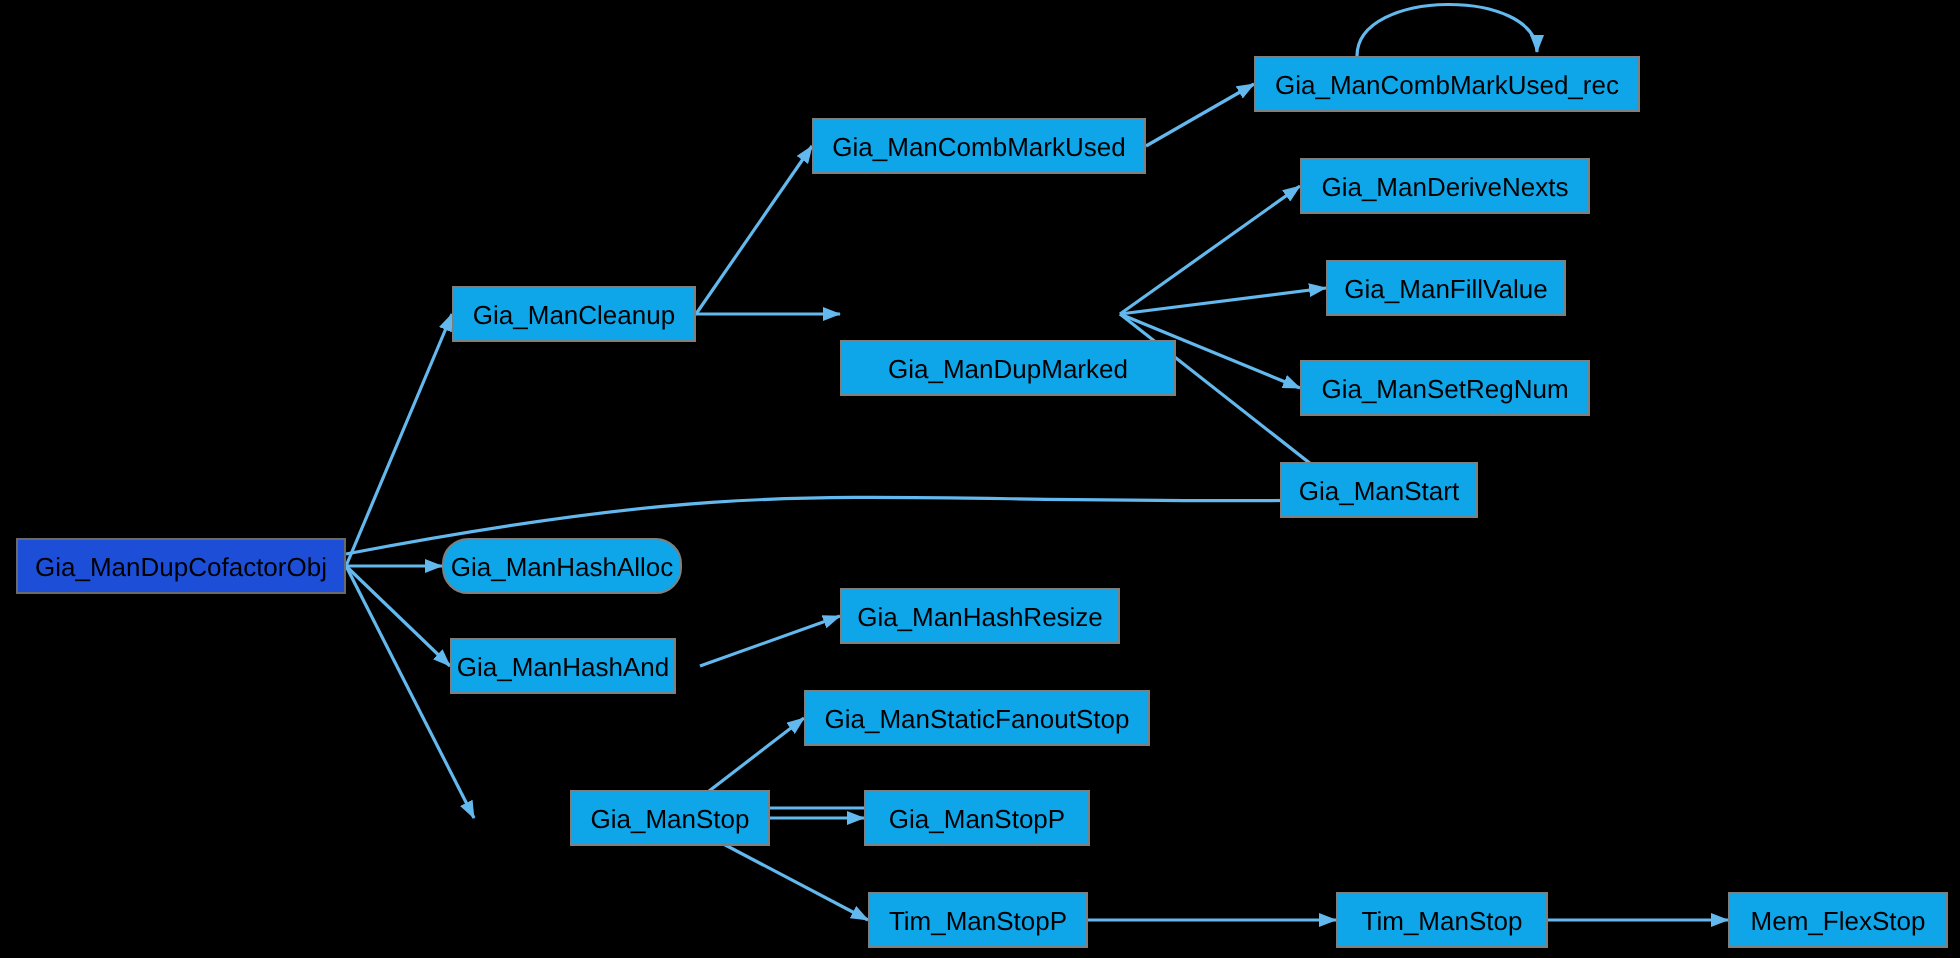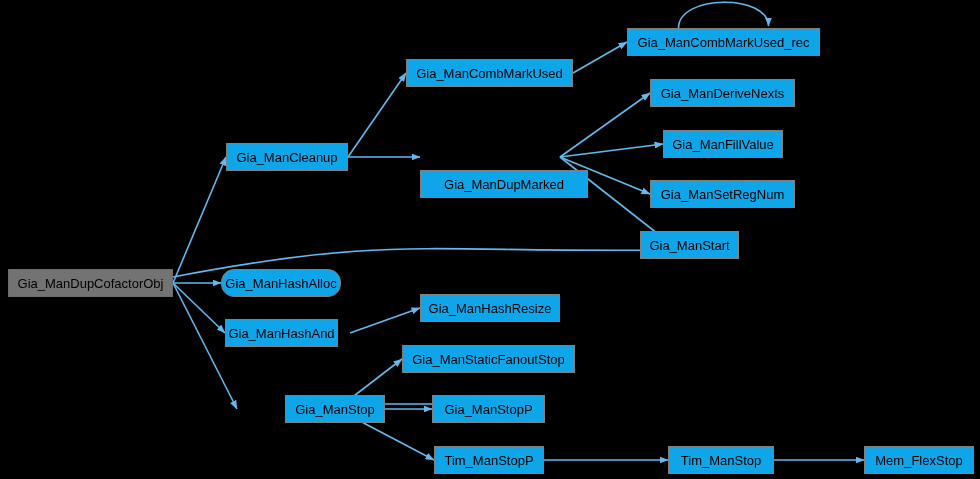--- a/index.html
+++ b/index.html
@@ -32,21 +32,21 @@
     border: 1px solid #7f7f7f;
     background: #0ea5e9;
     color: #000000;
     font-size: 13px;
     font-family: "Liberation Sans", sans-serif;
     line-height: 1;
     white-space: nowrap;
     letter-spacing: 0px;
   }
   .node.root {
-    background: #737373;
+    background: #1d4ed8;
     border-color: #6a6a6a;
   }
   .node .label {
     pointer-events: none;
   }
 </style>
 </head>
 <body>
 
 <div id="graph-root">

